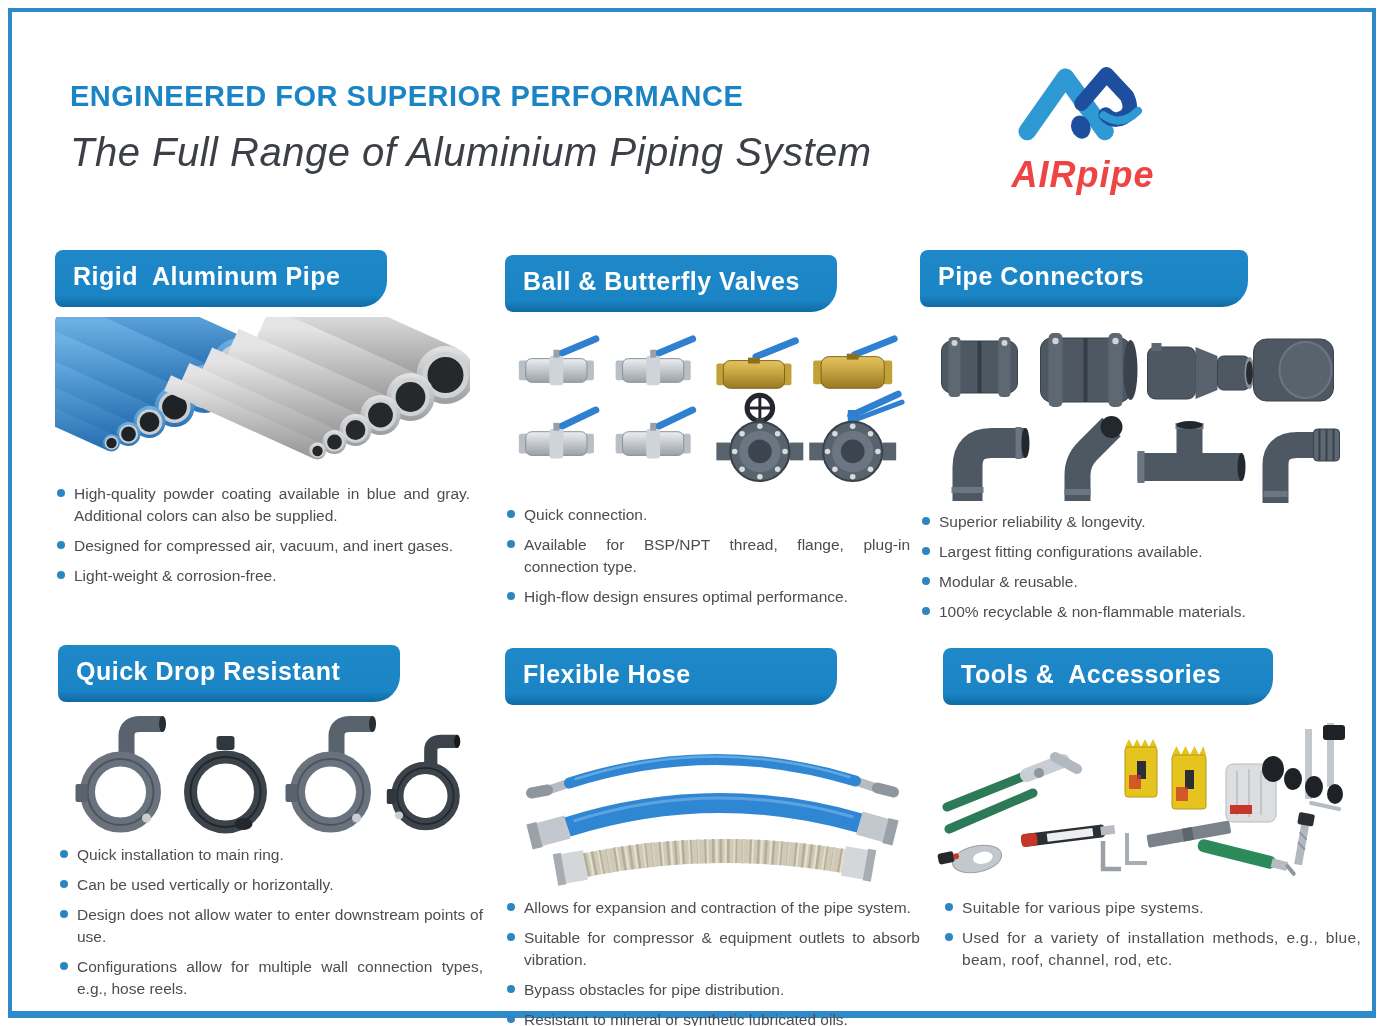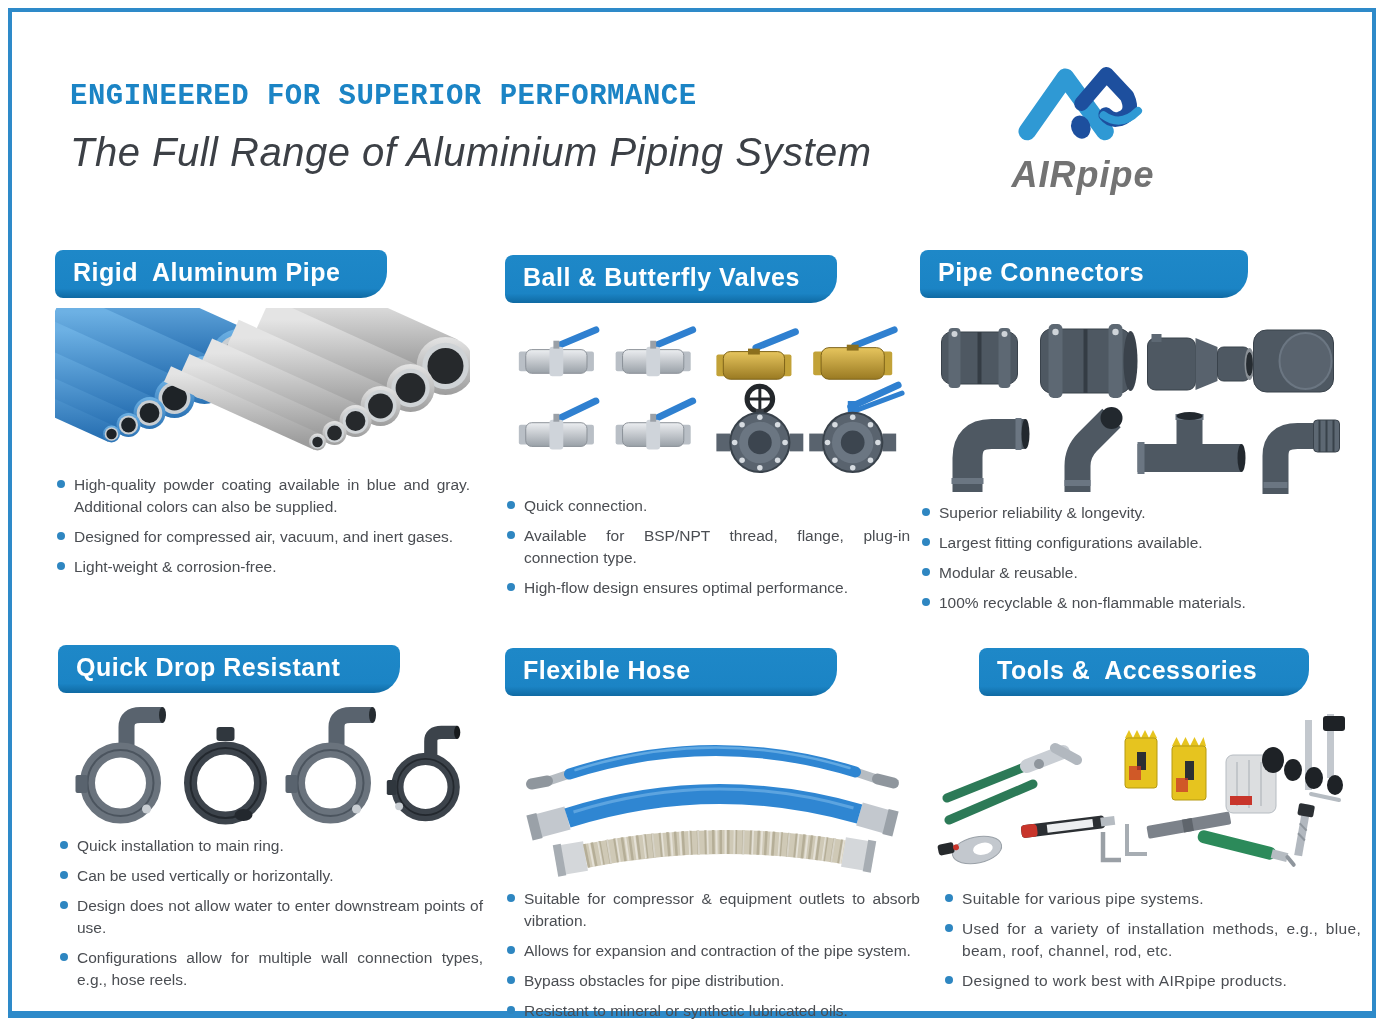--- a/index.html
+++ b/index.html
@@ -2,31 +2,31 @@
 <html><head>
 <meta charset="utf-8">
 <style>
   html,body{margin:0;padding:0;background:#ffffff;}
   .page{
     position:relative;width:1384px;height:1026px;background:#ffffff;overflow:hidden;
     font-family:"Liberation Sans","DejaVu Sans",sans-serif;
   }
   .frame{position:absolute;inset:8px;border:4px solid #2e8ac9;border-bottom-width:7px;pointer-events:none;}
   .hdr-title{
-    position:absolute;left:70px;top:80px;font-size:29px;font-weight:bold;color:#1b84c5;letter-spacing:.5px;font-family:Liberation Mono, monospace;
+    position:absolute;left:70px;top:80px;font-size:29px;font-weight:bold;color:#1b84c5;letter-spacing:.5px;
   }
   .hdr-sub{
     position:absolute;left:70px;top:130px;font-size:40px;font-style:italic;font-weight:500;color:#3c4046;letter-spacing:.5px;
   }
   .logo{position:absolute;left:988px;top:42px;width:190px;text-align:center;}
   .logo svg{display:block;margin:0 auto;}
-  .logo .wordmark{font-size:36px;font-weight:bold;font-style:italic;color:#737373;margin-top:2px;letter-spacing:1px;}
+  .logo .wordmark{font-size:36px;font-weight:bold;font-style:italic;color:#ef4444;margin-top:2px;letter-spacing:1px;}
   .card{position:absolute;}
   .banner{
-    height:48px;background:linear-gradient(#1e88c8,#1b84c5 80%,#0f6aa3);
+    height:57px;background:linear-gradient(#1e88c8,#1b84c5 80%,#0f6aa3);
     border-radius:8px 8px 26px 8px;display:flex;align-items:center;padding:0 0 4px 18px;box-sizing:border-box;
   }
   .banner span{color:#ffffff;font-size:25px;font-weight:bold;letter-spacing:.5px;white-space:pre;}
   .figure{width:100%;}
   .figure svg{display:block;width:100%;height:100%;}
   ul.bullets{list-style:none;margin:6px 0 0 0;padding:0;}
   ul.bullets li{
     position:relative;padding-left:19px;margin-bottom:8px;
     font-size:15.5px;line-height:1.42;color:#4a4d52;text-align:justify;
   }
@@ -387,29 +387,29 @@
         <line x1="78" y1="154" x2="54" y2="158" stroke="#d4d7da" stroke-width="30"></line>
         <line x1="56" y1="157.6" x2="48" y2="159" stroke="#a7adb3" stroke-width="32"></line>
         <line x1="336" y1="150" x2="360" y2="154" stroke="#d4d7da" stroke-width="30"></line>
         <line x1="358" y1="153.6" x2="366" y2="155" stroke="#a7adb3" stroke-width="32"></line>
         <path d="M78,154 Q205,128 336,150" stroke="#cfc9b6" stroke-width="24" fill="none"></path>
         <path d="M78,154 Q205,128 336,150" stroke="#b5ae97" stroke-width="24" fill="none" stroke-dasharray="2.5 5"></path>
         <path d="M78,154 Q205,128 336,150" stroke="#ffffff" stroke-width="24" fill="none" stroke-dasharray="2 7" stroke-dashoffset="4" opacity="0.45"></path>
       </svg>
     </div>
     <ul class="bullets">
+        <li>Allows for expansion and contraction of the pipe system.</li>
         <li>Suitable for compressor &amp; equipment outlets to absorb vibration.</li>
-        <li>Allows for expansion and contraction of the pipe system.</li>
         <li>Bypass obstacles for pipe distribution.</li>
         <li>Resistant to mineral or synthetic lubricated oils.</li>
       </ul>
   </section>
 
   <section class="card" style="left:943px;top:648px;width:418px;">
-    <div class="banner" style="width:330px;margin-left:36px;">
+    <div class="banner" style="width:330px;">
       <span>Tools &amp;  Accessories</span>
     </div>
     <div class="figure" style="height:180px;margin-top:6px;margin-left:-12px;">
       <svg viewBox="0 0 410 180">
 
         <path d="M12,96 L92,64" stroke="#2c7a57" stroke-width="9" stroke-linecap="round"></path>
         <path d="M14,118 L98,82" stroke="#2c7a57" stroke-width="9" stroke-linecap="round"></path>
         <path d="M92,64 L128,50" stroke="#c9ced4" stroke-width="14" stroke-linecap="round"></path>
         <path d="M120,46 L142,58" stroke="#b2b8bf" stroke-width="10" stroke-linecap="round"></path>
         <circle cx="104" cy="62" r="5" fill="#8f969d"></circle>
@@ -476,16 +476,15 @@
         <ellipse cx="338" cy="58" rx="11" ry="13" fill="#1e2226"></ellipse>
         <ellipse cx="358" cy="68" rx="9" ry="11" fill="#1e2226"></ellipse>
         <ellipse cx="379" cy="76" rx="9" ry="11" fill="#1e2226"></ellipse>
         <ellipse cx="400" cy="83" rx="8" ry="10" fill="#1e2226"></ellipse>
         <path d="M376,92 L404,98" stroke="#b6bcc2" stroke-width="4" stroke-linecap="round"></path>
       </svg>
     </div>
     <ul class="bullets" style="letter-spacing:.3px;">
         <li>Suitable for various pipe systems.</li>
         <li>Used for a variety of installation methods, e.g., blue, beam, roof, channel, rod, etc.</li>
-        <li>Designed to work best with AIRpipe products.</li>
       </ul>
   </section>
 </div>
 
 </body></html>

